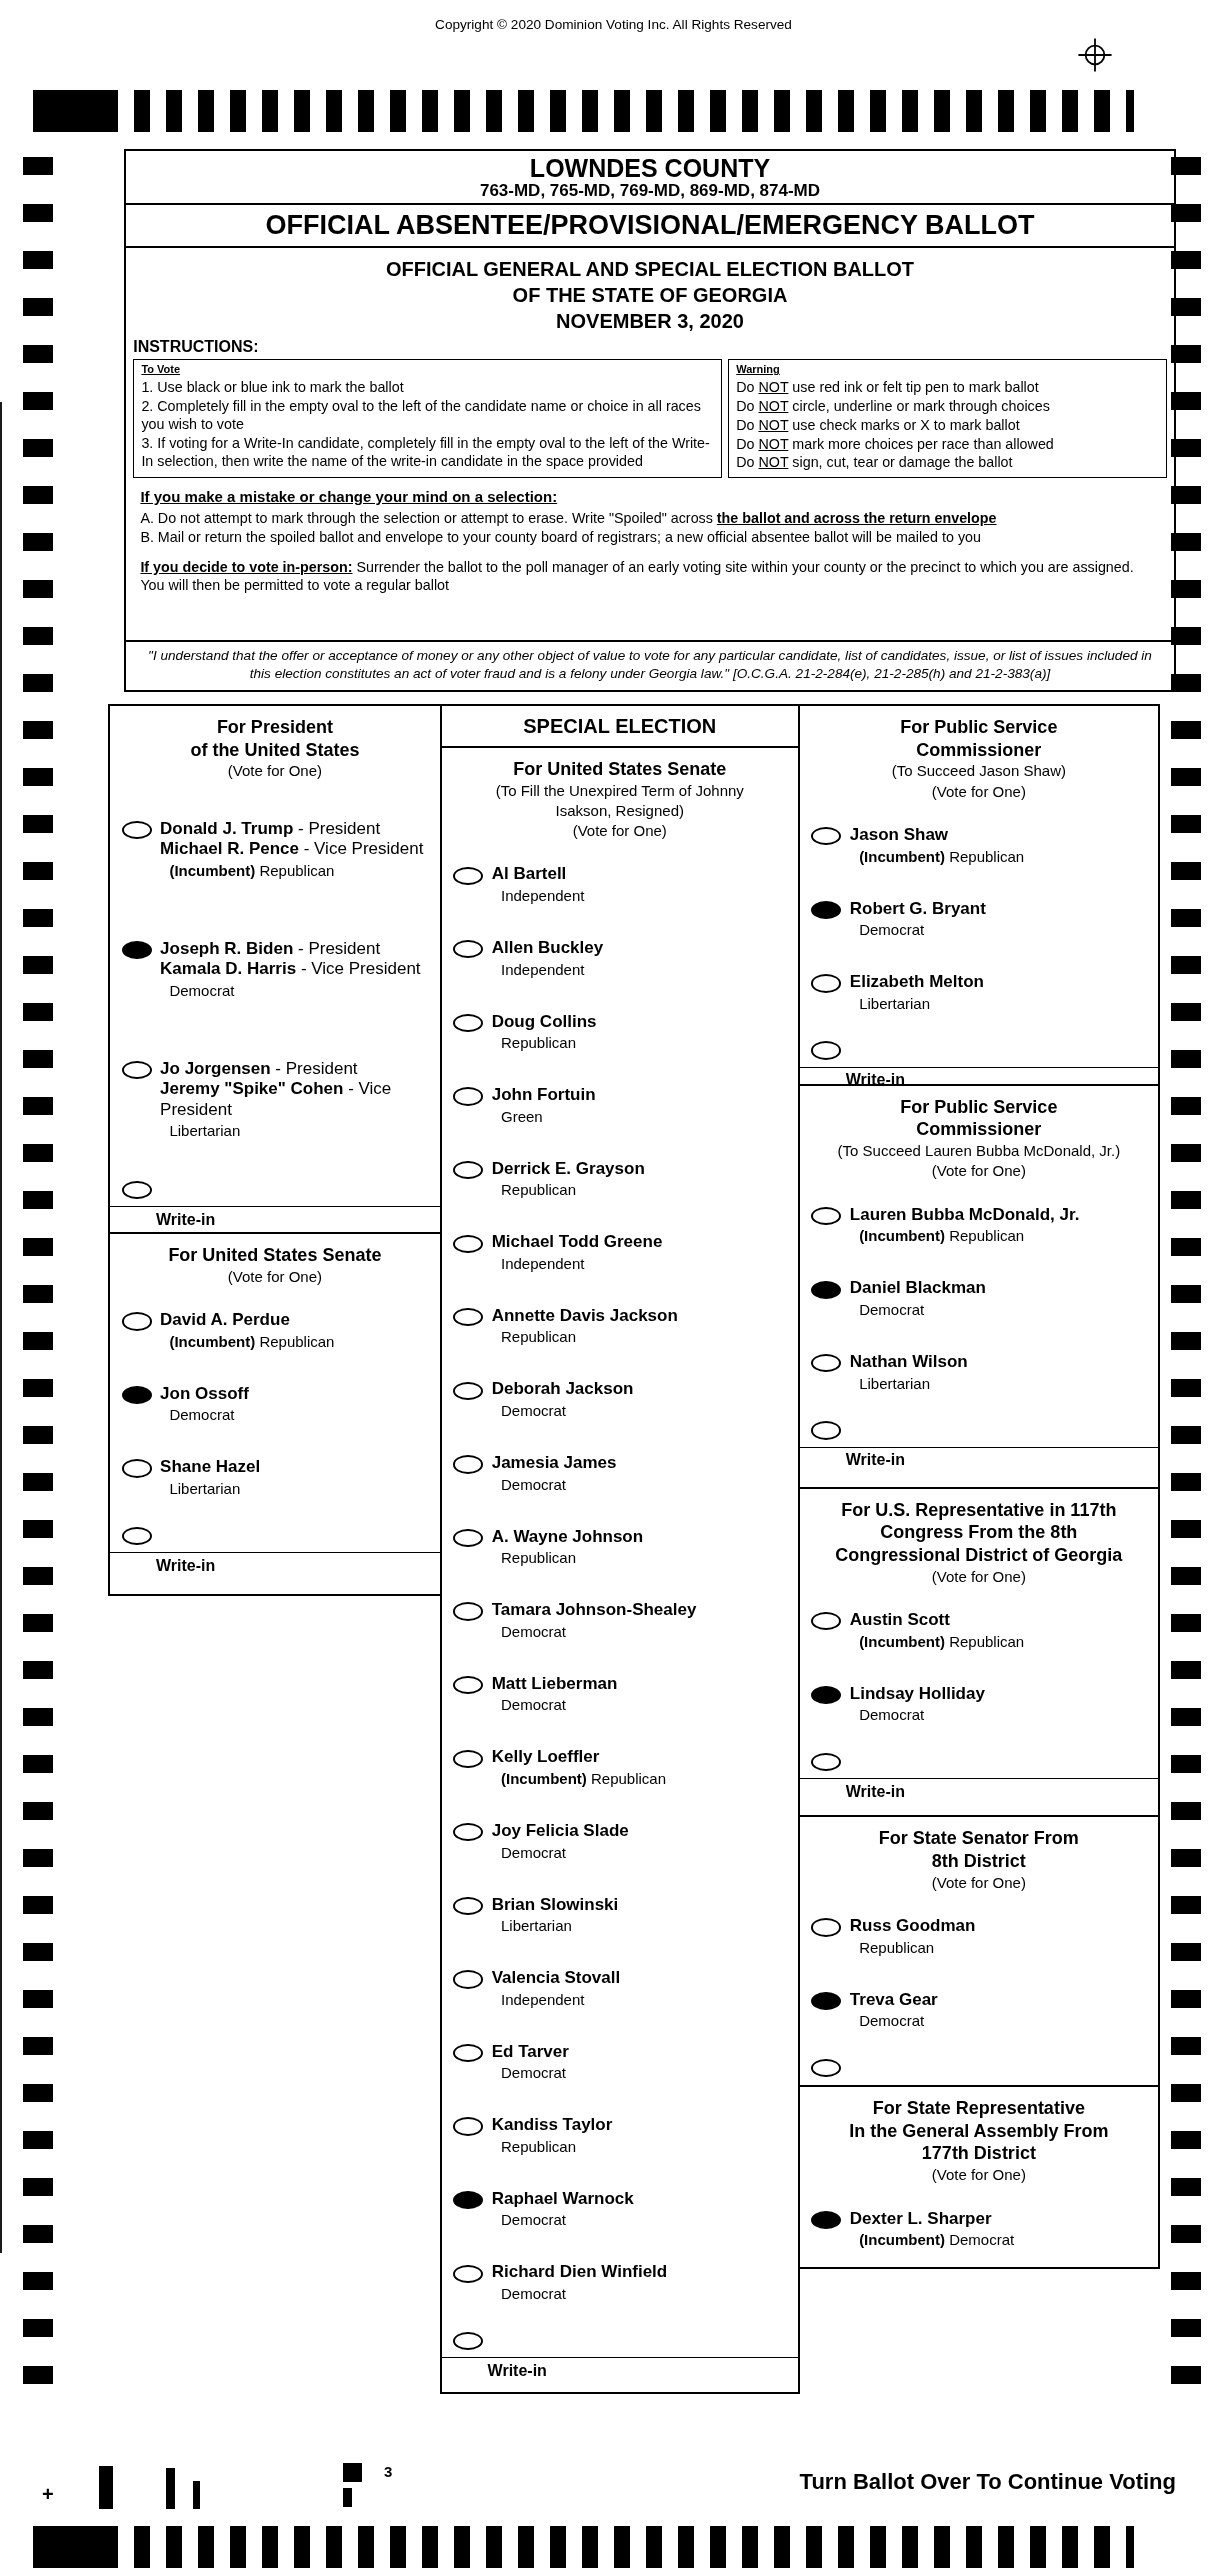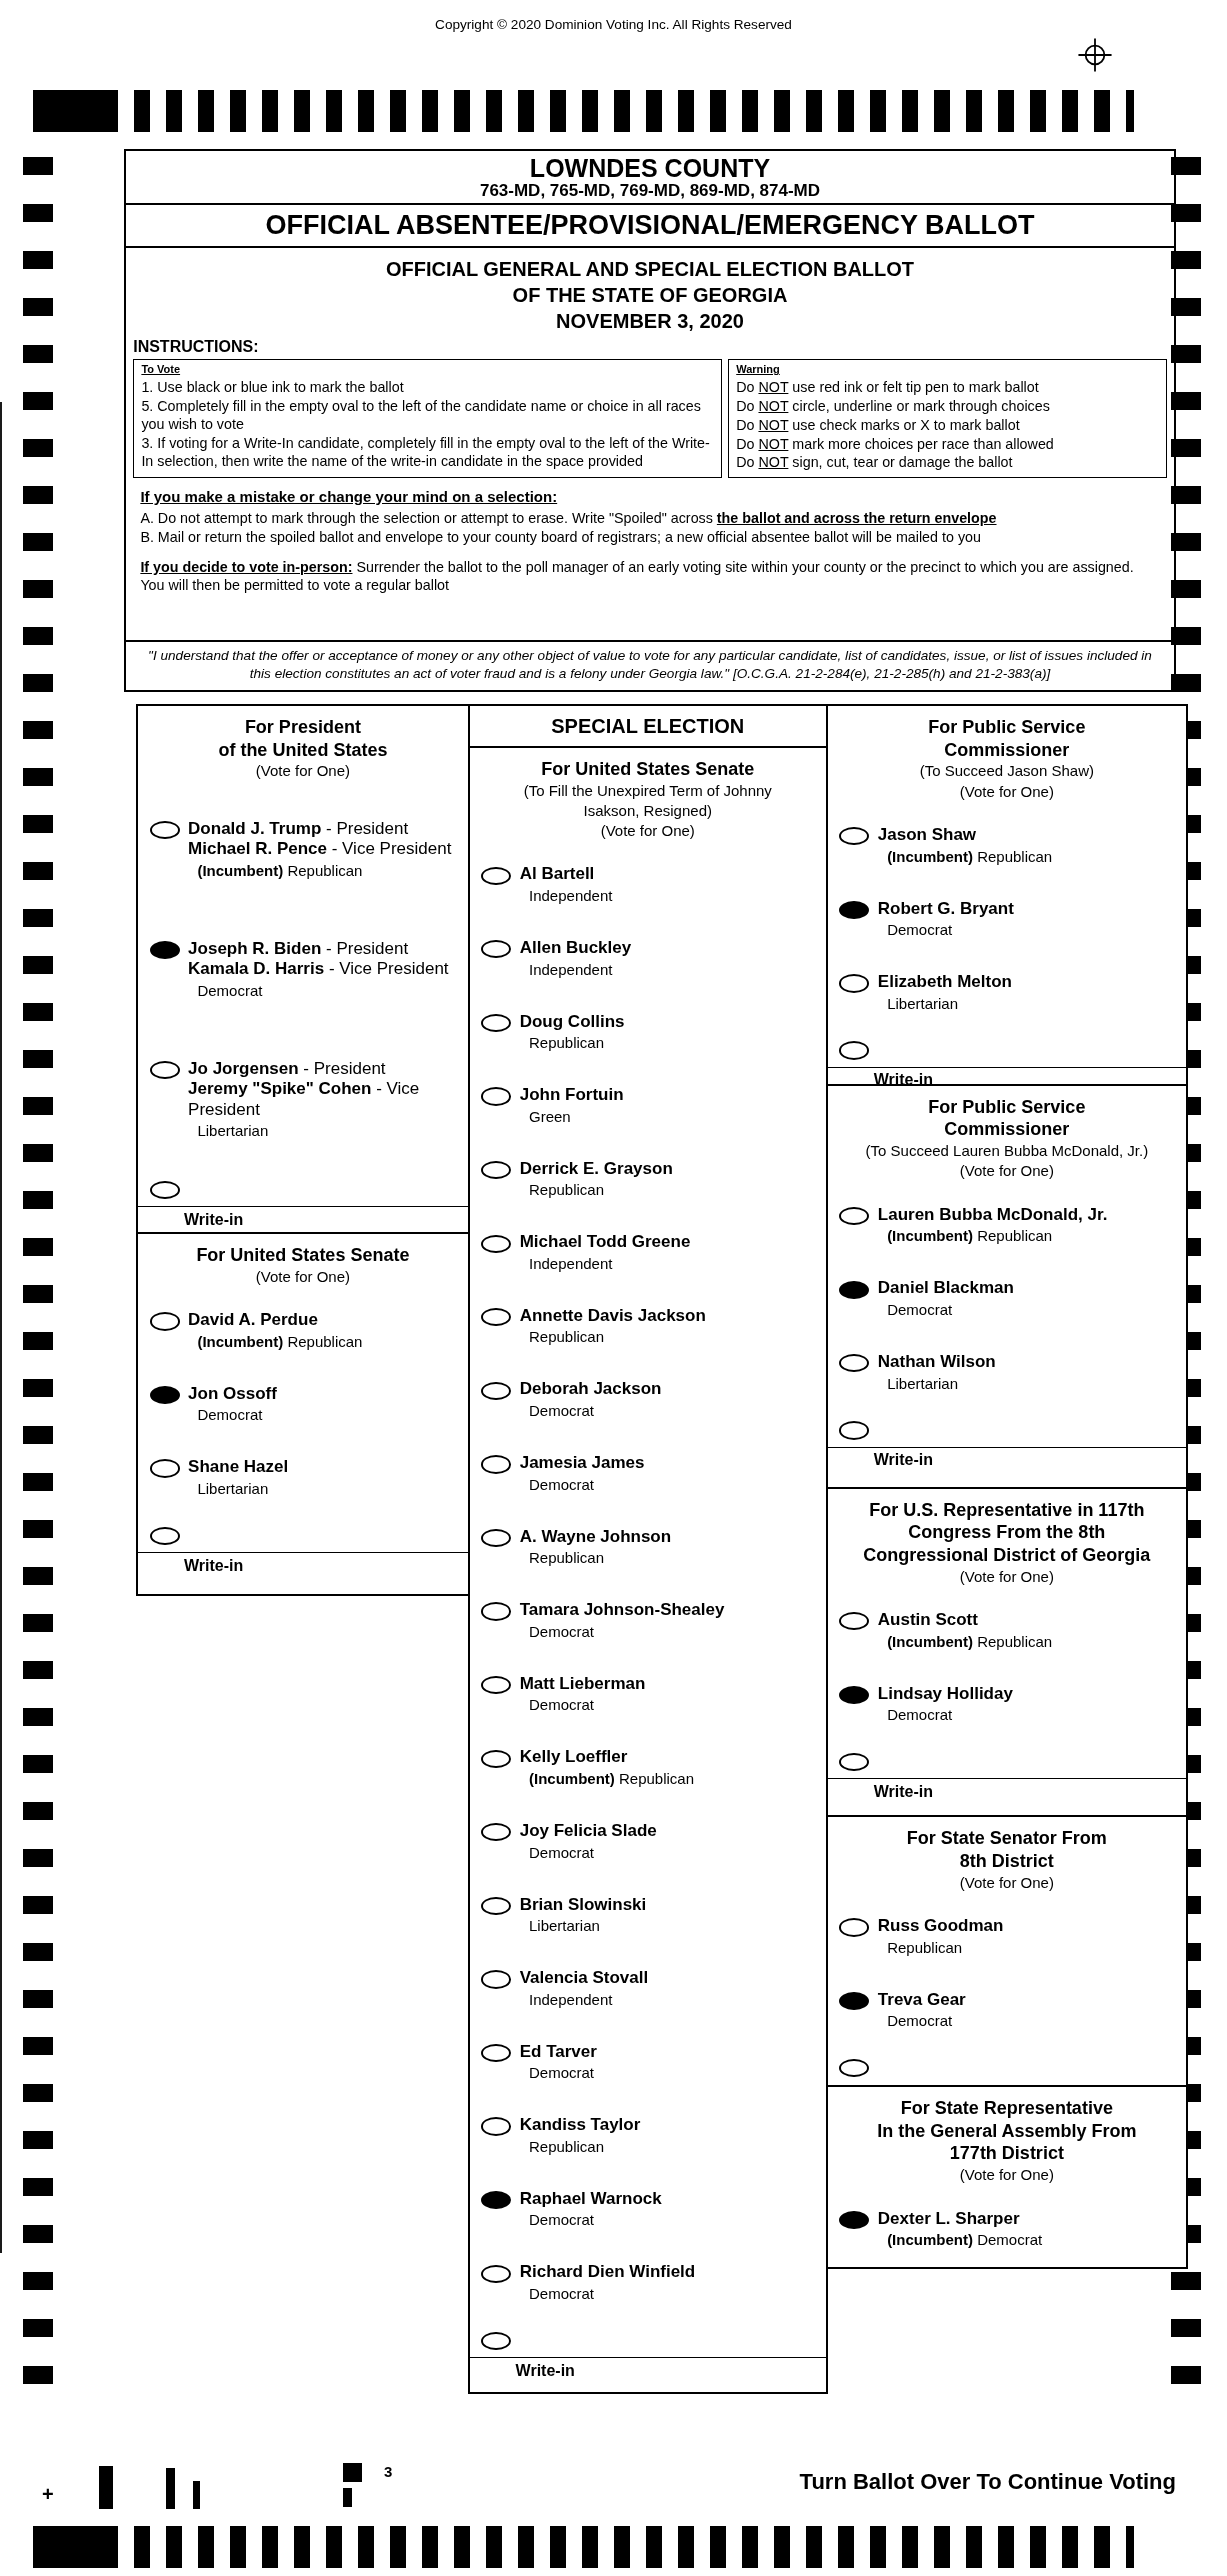--- a/index.html
+++ b/index.html
@@ -39,21 +39,21 @@
   .warn{flex:1;}
   .inst-item{margin:0.7px 0;}
   .mistake{margin:8.6px 7.2px 0;font-size:14.3px;line-height:1.3;}
   .mh{font-size:15px;font-weight:bold;text-decoration:underline;margin-bottom:2.2px;}
   .mi{margin:0.7px 0;}
   .inperson{margin:11.5px 7.2px 5.7px;font-size:14.3px;line-height:1.3;}
   .legal{margin-top:auto;border-top:2.2px solid #000;font-style:italic;font-size:13.6px;line-height:1.3;
          text-align:center;padding:5.7px 21.5px 7.2px;}
 
   
-  .cols{position:absolute;left:136px;top:704px;width:1052px;display:flex;align-items:flex-start;justify-content:space-between;}
+  .cols{position:absolute;left:108px;top:704px;width:1052px;display:flex;align-items:flex-start;justify-content:space-between;}
   .col-0{width:340px;}
   .col-1{width:367px;margin-left:-2.2px;}
   .col-2{width:369px;margin-left:-2.2px;}
   .colx{box-sizing:border-box;}
   .col-header{border:2.2px solid #000;box-sizing:border-box;height:44px;line-height:40px;text-align:center;
               font-size:20px;font-weight:bold;background:#fff;}
   .contest{border:2.2px solid #000;box-sizing:border-box;overflow:hidden;background:#fff;}
   .contest + .contest, .col-header + .contest{margin-top:-2.2px;}
   .contest-head{text-align:center;padding:10px 7.2px 5.7px;}
   .c-title{font-size:18px;font-weight:bold;line-height:1.25;}
@@ -110,21 +110,21 @@
       <div>OF THE STATE OF GEORGIA</div>
       <div>NOVEMBER 3, 2020</div>
     </div>
     <div class="instr">
       <div class="instr-h">INSTRUCTIONS:</div>
       <div class="instr-boxes">
         <div class="ibox tovote">
           <div class="ibox-t">To Vote</div>
           <div id="tovote-items">
               <div class="inst-item">1. Use black or blue ink to mark the ballot</div>
-              <div class="inst-item">5. Completely fill in the empty oval to the left of the candidate name or choice in all races you wish to vote</div>
+              <div class="inst-item">2. Completely fill in the empty oval to the left of the candidate name or choice in all races you wish to vote</div>
               <div class="inst-item">3. If voting for a Write-In candidate, completely fill in the empty oval to the left of the Write-In selection, then write the name of the write-in candidate in the space provided</div>
             </div>
         </div>
         <div class="ibox warn">
           <div class="ibox-t">Warning</div>
           <div id="warning-items">
               <div class="inst-item">Do <span class="u">NOT</span> use red ink or felt tip pen to mark ballot</div>
               <div class="inst-item">Do <span class="u">NOT</span> circle, underline or mark through choices</div>
               <div class="inst-item">Do <span class="u">NOT</span> use check marks or X to mark ballot</div>
               <div class="inst-item">Do <span class="u">NOT</span> mark more choices per race than allowed</div>

